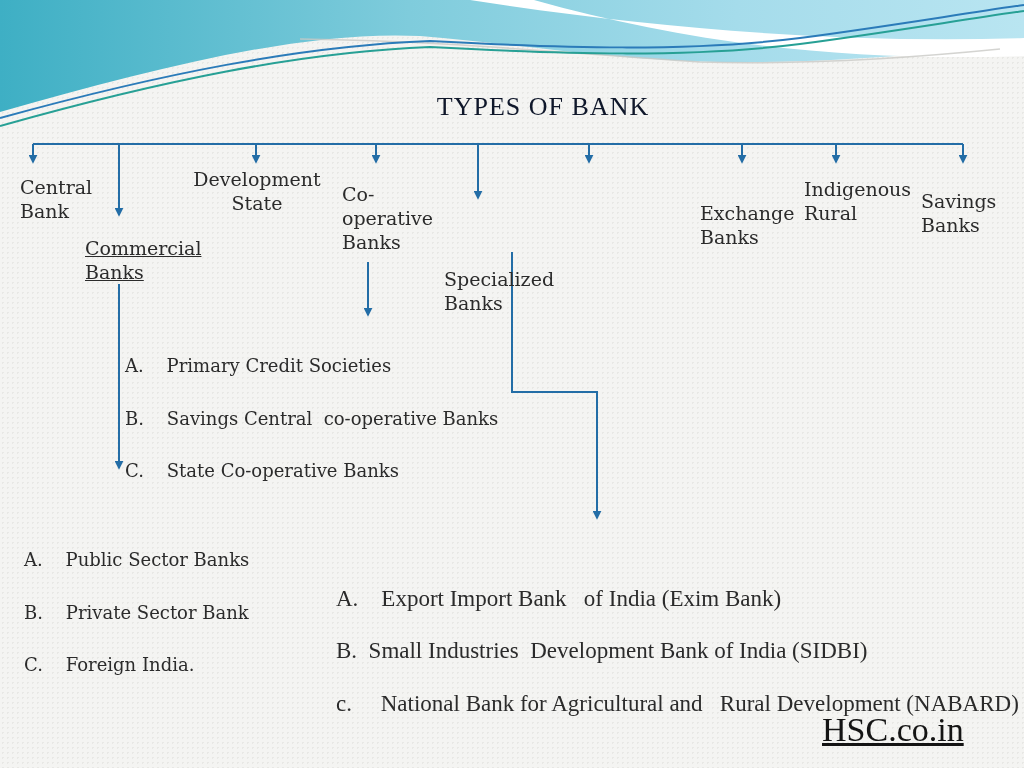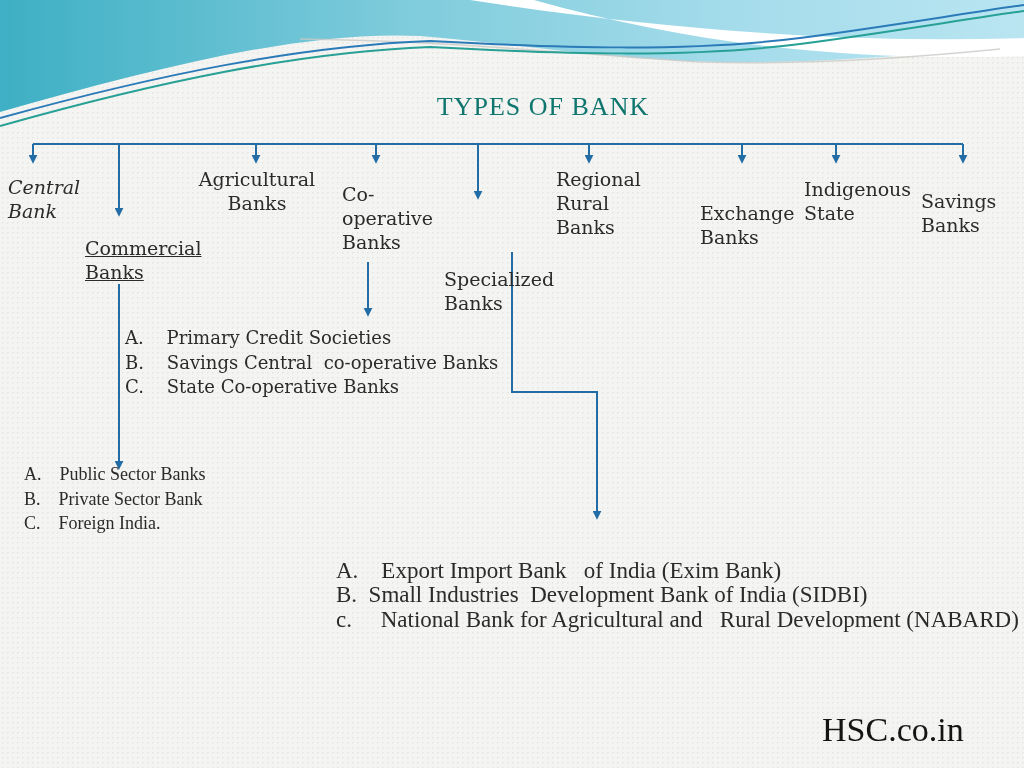--- a/index.html
+++ b/index.html
@@ -10,42 +10,42 @@
     background-size:5px 5px;
     font-family:"DejaVu Serif",serif;
     color:#2b2b2b;
   }
   .slide{position:absolute;inset:0;width:1024px;height:768px;}
   .wave-wrap{position:absolute;left:0;top:0;width:1024px;height:160px;z-index:0;}
   .connectors{position:absolute;left:0;top:0;width:1024px;height:768px;z-index:1;pointer-events:none;}
   .title{
     position:absolute;left:393px;top:92px;width:300px;text-align:center;
     font-family:"Liberation Serif",serif;font-size:26px;letter-spacing:1px;
-    color:#0f766e;z-index:2;white-space:nowrap;
+    color:#0f172a;z-index:2;white-space:nowrap;
   }
   .branch{
     position:absolute;z-index:2;font-size:19px;line-height:1.27;color:#2b2b2b;
   }
-  .b-central{left:8px;top:175px;width:80px;font-style:italic;}
+  .b-central{left:20px;top:175px;width:80px;}
   .b-commercial{left:85px;top:236px;width:118px;text-decoration:underline;}
   .b-development{left:190px;top:167px;width:134px;text-align:center;}
   .b-cooperative{left:342px;top:182px;width:86px;}
   .b-specialized{left:444px;top:219px;width:112px;margin-top:48px;}
   .b-regional{left:556px;top:167px;width:114px;}
   .b-exchange{left:700px;top:178px;width:98px;margin-top:23px;}
   .b-indigenous{left:804px;top:177px;width:110px;}
   .b-savings{left:921px;top:189px;width:82px;}
   .sublist{position:absolute;z-index:2;}
-  .sublist .li{white-space:pre;}
+  .sublist .li{white-space:pre;margin-top:28px;}
   .list-cooperative{left:125px;top:326px;font-size:18px;line-height:24.5px;}
-  .list-commercial{left:24px;top:462px;font-size:18px;line-height:24.5px;font-family:Liberation Serif, serif;}
+  .list-commercial{left:24px;top:520px;font-size:18px;line-height:24.5px;}
   .list-specialized{left:336px;top:559px;font-family:"Liberation Serif",serif;font-size:23px;line-height:24.3px;}
   .watermark{
     position:absolute;left:822px;top:711px;z-index:2;
-    font-family:"Liberation Serif",serif;font-size:34px;color:#141414;white-space:nowrap;
+    font-family:"Liberation Serif",serif;font-size:34px;color:#141414;white-space:nowrap;text-decoration:underline;
   }
 </style>
 </head>
 <body>
 
 <div class="slide">
 
   <div class="wave-wrap">
     <svg width="1024" height="160" viewBox="0 0 1024 160">
       <defs>
@@ -84,26 +84,25 @@
       <path d="M368,262 V315" marker-end="url(#arr)"></path>
       <path d="M119,284 V468" marker-end="url(#arr)"></path>
       <path d="M512,252 V392 H597 V518" marker-end="url(#arr)"></path>
     </g>
   </svg>
 
   <div class="title">TYPES OF BANK</div>
 
   <div class="branch b-central">Central Bank</div>
   <div class="branch b-commercial">Commercial Banks</div>
-  <div class="branch b-development">Agricultural Banks</div>
+  <div class="branch b-development">Development State</div>
   <div class="branch b-cooperative">Co-operative Banks</div>
   <div class="branch b-specialized">Specialized Banks</div>
-  <div class="branch b-regional">Regional Rural Banks</div>
   <div class="branch b-exchange">Exchange Banks</div>
-  <div class="branch b-indigenous">Indigenous State</div>
+  <div class="branch b-indigenous">Indigenous Rural</div>
   <div class="branch b-savings">Savings Banks</div>
 
   <div class="sublist list-cooperative">
     <div class="li">A.    Primary Credit Societies</div>
     <div class="li">B.    Savings Central  co-operative Banks</div>
     <div class="li">C.    State Co-operative Banks</div>
   </div>
 
   <div class="sublist list-commercial">
     <div class="li">A.    Public Sector Banks</div>

